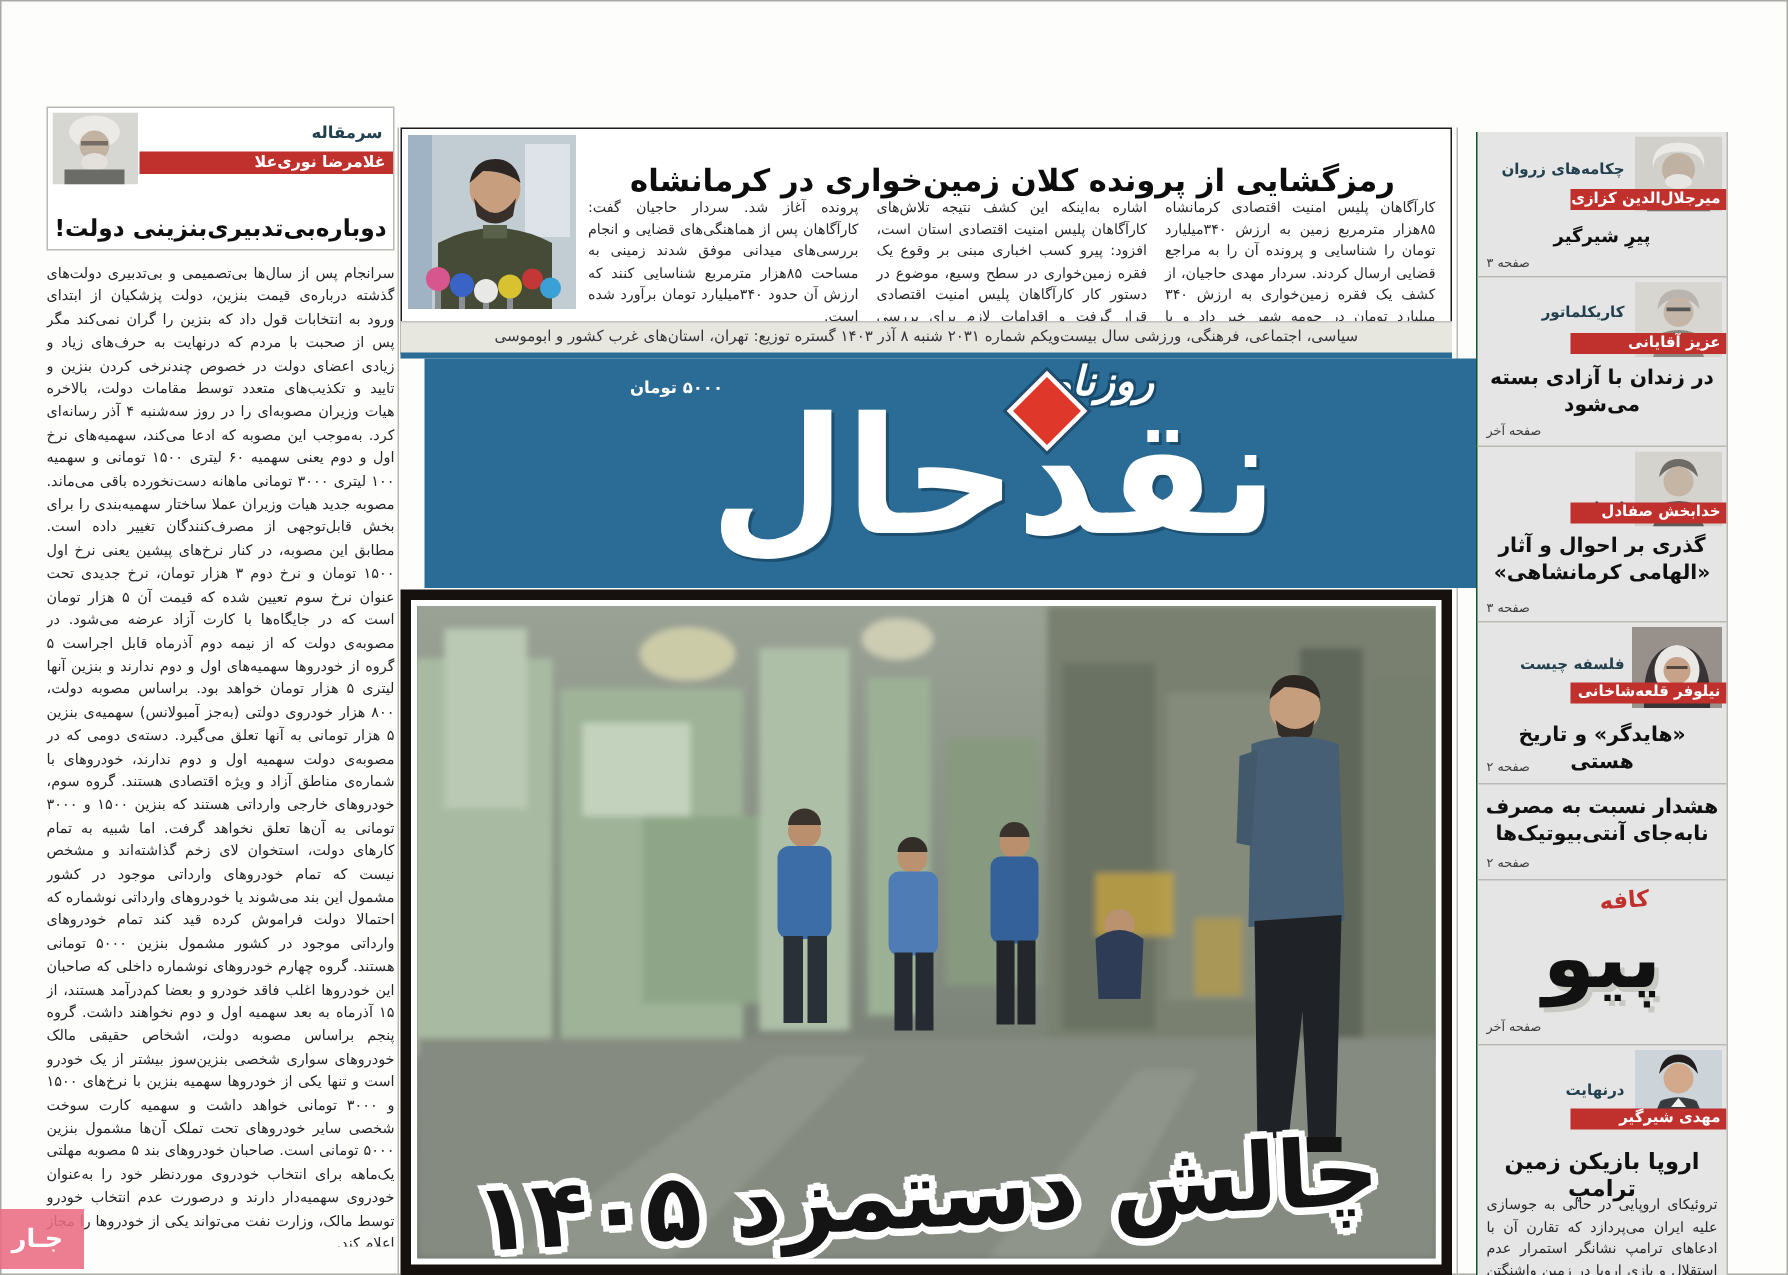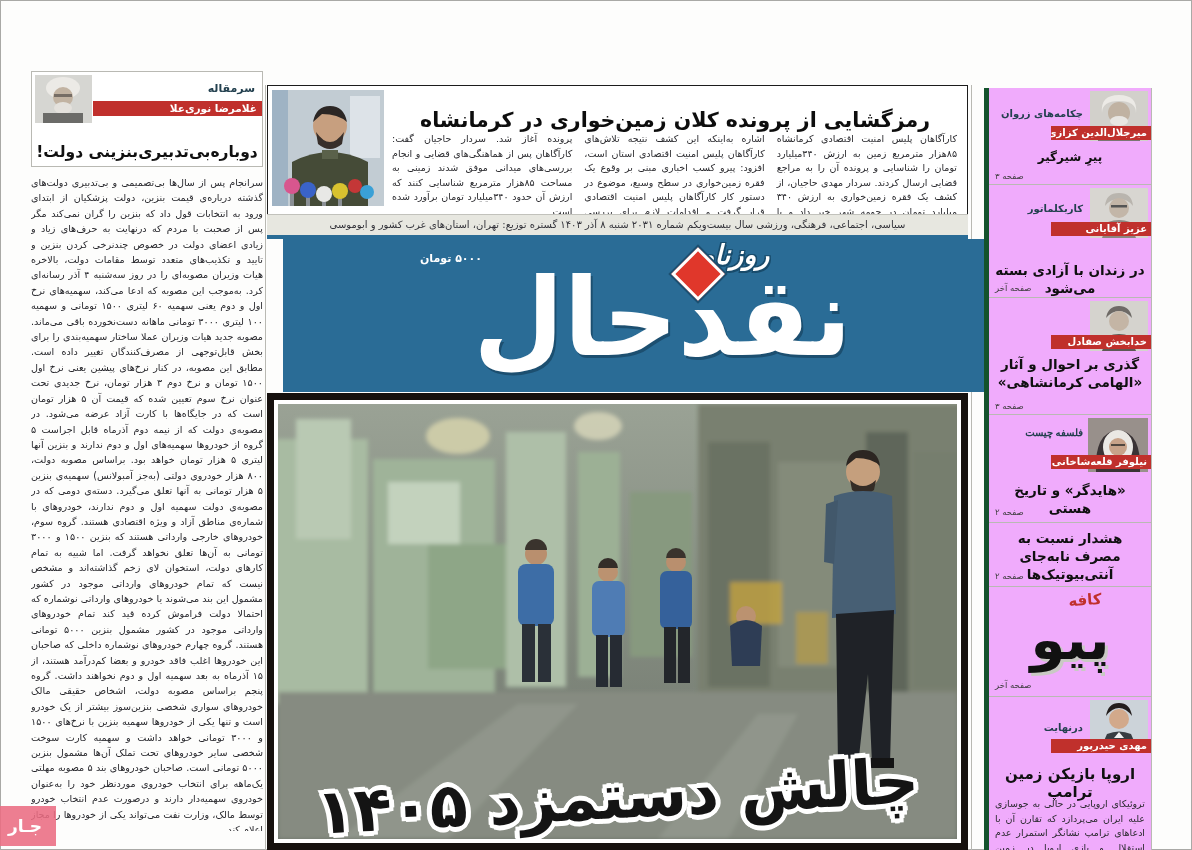--- a/index.html
+++ b/index.html
@@ -63,21 +63,21 @@
     border:7px solid #16110e;background:#fff;padding:4px;box-sizing:border-box;}
   .photo-inner{position:relative;width:100%;height:100%;overflow:hidden;background:#8b9287;}
   .photo-inner > svg{position:absolute;inset:0;width:100%;height:100%;}
   .photo-headline{position:absolute;left:0;right:0;bottom:6px;text-align:center;
     transform:rotate(-3deg);font-size:62px;font-weight:bold;color:#141414;letter-spacing:1px;
     -webkit-text-stroke:8px #ffffff;paint-order:stroke fill;
     text-shadow:3px 3px 0 #fff,-3px -3px 0 #fff,3px -3px 0 #fff,-3px 3px 0 #fff,5px 0 0 #fff,-5px 0 0 #fff,0 5px 0 #fff,0 -5px 0 #fff;}
 
   
   .sidebar{position:absolute;left:984px;top:88px;width:168px;height:762px;
-    border-left:5px solid #14532d;border-right:1px solid #b9b9b3;box-sizing:border-box;background:#f0abfc;}
+    border-left:1px solid #14532d;border-right:1px solid #b9b9b3;box-sizing:border-box;background:#e5e5e5;}
   .sb-item{position:relative;border-bottom:1px solid #b9b9b3;box-sizing:border-box;overflow:hidden;}
   .sb-photo{position:absolute;top:3px;right:3px;width:58px;height:50px;}
   .sb-photo.tall{height:54px;width:60px;}
   .sb-section{position:absolute;right:68px;font-size:10px;font-weight:bold;color:#23404f;white-space:nowrap;}
   .sb-band{position:absolute;right:0;left:62px;height:14px;background:#c0302c;color:#fff;
     font-size:10px;font-weight:bold;line-height:14px;padding:0 4px;box-sizing:border-box;white-space:nowrap;overflow:hidden;}
   .sb-headline{position:absolute;right:4px;left:4px;text-align:center;font-weight:bold;color:#101010;
     font-size:13.5px;line-height:18px;}
   .sb-headline.big{font-size:12px;}
   .sb-page{position:absolute;left:6px;font-size:8.5px;color:#3c3c3c;text-align:right;}
@@ -246,21 +246,21 @@
         <svg viewBox="0 0 58 50" width="58" height="50">
           <rect width="58" height="50" fill="#d8d6d1"></rect>
           <path d="M15,18 Q16,5 29,5 Q42,5 43,18 Q38,11 29,11 Q20,11 15,18 Z" fill="#b9b5ae"></path>
           <circle cx="29" cy="20" r="10" fill="#c3b6a8"></circle>
           <rect x="21" y="17" width="16" height="2.5" fill="#555"></rect>
           <path d="M12,50 L18,34 Q29,30 40,34 L46,50 Z" fill="#8b8780"></path>
         </svg>
       </span>
       <div class="sb-section" style="top:18px;">کاریکلماتور</div>
       <div class="sb-band" style="top:37px;">عزیز آقایانی</div>
-      <div class="sb-headline" style="top:76px;">در زندان با آزادی بسته می‌شود</div>
+      <div class="sb-headline" style="top:58px;">در زندان با آزادی بسته می‌شود</div>
       <div class="sb-page" style="top:98px;">صفحه آخر</div>
     </div>
 
     <div class="sb-item" style="height:117px;">
       <span class="sb-photo">
         <svg viewBox="0 0 58 50" width="58" height="50">
           <rect width="58" height="50" fill="#d5d3ce"></rect>
           <path d="M16,17 Q18,5 29,5 Q40,5 42,17 Q36,10 29,10 Q22,10 16,17 Z" fill="#6e6a66"></path>
           <circle cx="29" cy="20" r="10" fill="#c4b5a5"></circle>
           <path d="M12,50 L18,35 Q29,31 40,35 L46,50 Z" fill="#5d5955"></path>
@@ -275,21 +275,21 @@
     <div class="sb-item" style="height:108px;">
       <span class="sb-photo tall">
         <svg viewBox="0 0 60 54" width="60" height="54">
           <rect width="60" height="54" fill="#98908b"></rect>
           <path d="M8,54 Q6,14 30,12 Q54,14 52,54 Z" fill="#3a3335"></path>
           <ellipse cx="30" cy="29" rx="15" ry="17" fill="#eae8e4"></ellipse>
           <circle cx="30" cy="29" r="9" fill="#c7a289"></circle>
           <rect x="23" y="26" width="14" height="2" fill="#50463f"></rect>
         </svg>
       </span>
-      <div class="sb-section" style="top:12px;font-family:Liberation Serif, serif;">فلسفه چیست</div>
+      <div class="sb-section" style="top:23px;">فلسفه چیست</div>
       <div class="sb-band" style="top:40px;">نیلوفر قلعه‌شاخانی</div>
       <div class="sb-headline" style="top:66px;">«هایدگر» و تاریخ هستی</div>
       <div class="sb-page" style="top:92px;">صفحه ۲</div>
     </div>
 
     <div class="sb-item" style="height:64px;">
       <div class="sb-headline" style="top:6px;">هشدار نسبت به مصرف نابه‌جای آنتی‌بیوتیک‌ها</div>
       <div class="sb-page" style="top:48px;">صفحه ۲</div>
     </div>
 
@@ -305,19 +305,19 @@
       <span class="sb-photo">
         <svg viewBox="0 0 58 50" width="58" height="50">
           <rect width="58" height="50" fill="#ccd3d9"></rect>
           <path d="M16,16 Q18,3 29,3 Q40,3 42,16 Q36,8 29,8 Q22,8 16,16 Z" fill="#221d1c"></path>
           <circle cx="29" cy="19" r="10" fill="#d2a98b"></circle>
           <path d="M10,50 L17,34 Q29,29 41,34 L48,50 Z" fill="#383c41"></path>
           <polygon points="29,32 24,38 34,38" fill="#f2f2f2"></polygon>
         </svg>
       </span>
       <div class="sb-section" style="top:25px;">درنهایت</div>
-      <div class="sb-band" style="top:42px;">مهدی حیدرپور</div>
+      <div class="sb-band" style="top:42px;">مهدی شیرگیر</div>
       <div class="sb-headline" style="top:68px;font-size:15px;">اروپا بازیکن زمین ترامپ</div>
       <div class="sb-body" style="top:100px;">تروئیکای اروپایی در حالی به جوسازی علیه ایران می‌پردازد که تقارن آن با ادعاهای ترامپ نشانگر استمرار عدم استقلال و بازی اروپا در زمین واشنگتن و تکرار الگوی فشار حداکثری است.</div>
     </div>
 
   </aside>
 </div>
 
 </body></html>

